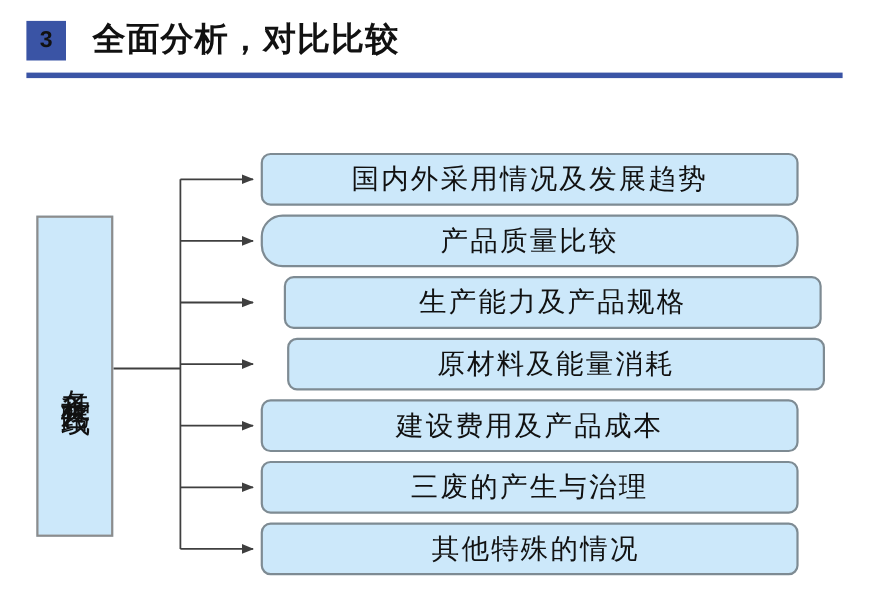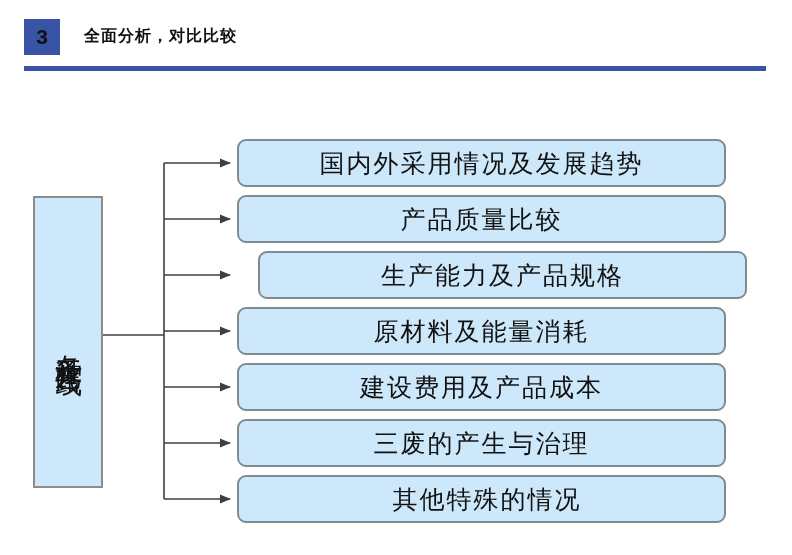--- a/index.html
+++ b/index.html
@@ -37,21 +37,21 @@
     line-height: 36px;
     text-align: center;
     letter-spacing: 0;
   }
   #header-title {
     position: absolute;
     left: 84px;
     top: 20px;
     font-family: "Liberation Sans", "DejaVu Sans", sans-serif;
     font-weight: bold;
-    font-size: 16px;
+    font-size: 30px;
     line-height: 32px;
     color: #111111;
     letter-spacing: 1px;
     white-space: nowrap;
   }
   #header-rule {
     position: absolute;
     left: 24px;
     top: 66px;
     width: 742px;
@@ -118,23 +118,23 @@
   .branch-label {
     font-family: "Liberation Serif", "DejaVu Serif", serif;
     font-size: 25px;
     line-height: 1;
     color: #111111;
     letter-spacing: 2px;
     white-space: nowrap;
   }
 
   .n0 { top: 67px;  }
-  .n1 { top: 123px; }
+  .n1 { top: 123px; border-radius: 20px; }
   .n2 { top: 179px; margin-left: 21px; }
-  .n3 { top: 235px; }
+  .n3 { top: 235px; margin-left: 24px; }
   .n4 { top: 291px; }
   .n5 { top: 347px; }
   .n6 { top: 403px; padding-left: 11px; }
 </style>
 </head>
 <body>
 
 <div id="header">
   <div id="section-badge">3</div>
   <div id="header-title">全面分析，对比比较</div>

